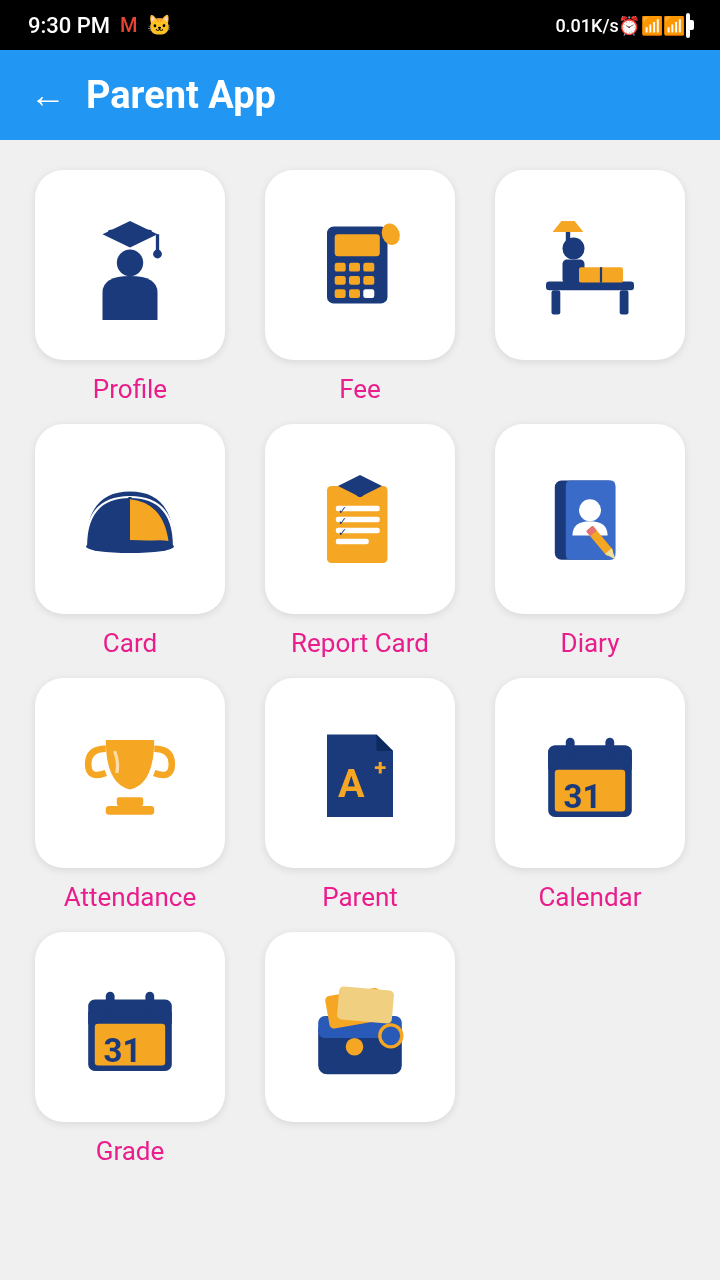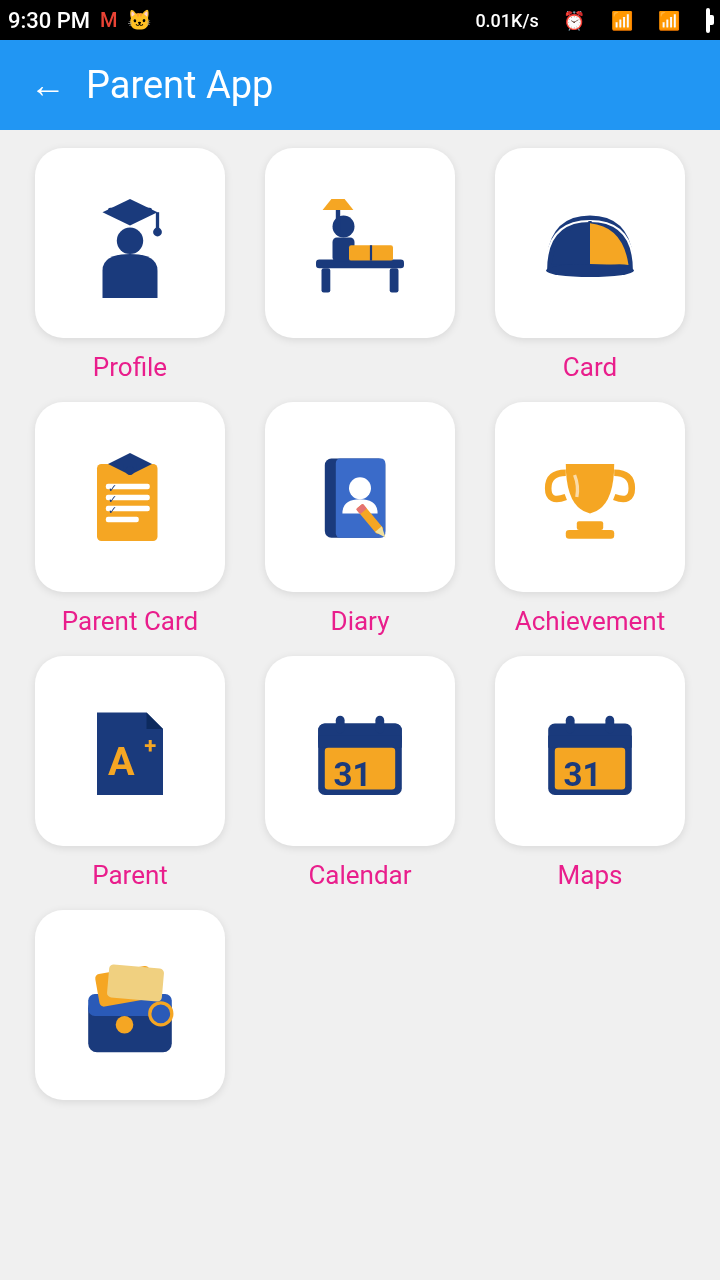--- a/index.html
+++ b/index.html
@@ -9,30 +9,30 @@
       min-height: 1280px;
       font-family: 'Roboto', Arial, sans-serif;
       background: #f0f0f0;
       overflow-x: hidden;
     }
 
     
     .status-bar {
       background: #000;
       color: #fff;
-      height: 40px;
+      height: 50px;
       display: flex;
       align-items: center;
       justify-content: space-between;
-      padding: 0 8px;
+      padding: 0 28px;
       font-size: 22px;
       font-weight: 500;
     }
     .status-left { display: flex; align-items: center; gap: 10px; }
-    .status-right { display: flex; align-items: center; gap: 25px; font-size: 18px; }
+    .status-right { display: flex; align-items: center; gap: 0; font-size: 18px; }
     .battery-body {
       width: 36px; height: 18px; border: 2px solid #fff; border-radius: 3px; position: relative; margin-right: 2px;
     }
     .battery-body::after {
       content: ''; position: absolute; right: -6px; top: 50%; transform: translateY(-50%);
       width: 4px; height: 10px; background: #fff; border-radius: 0 2px 2px 0;
     }
     .battery-fill {
       width: 90%; height: 100%; background: #4caf50; border-radius: 1px;
     }
@@ -47,29 +47,29 @@
       gap: 20px;
     }
     .back-btn {
       color: #fff;
       font-size: 36px;
       cursor: pointer;
     }
     .header-title {
       color: #fff;
       font-size: 38px;
-      font-weight: 400;
+      font-weight: 700;
     }
 
     
     .grid {
       display: grid;
       grid-template-columns: repeat(3, 1fr);
       gap: 20px;
-      padding: 18px 25px;
+      padding: 30px 25px;
       background: #f0f0f0;
     }
 
     .grid-item {
       display: flex;
       flex-direction: column;
       align-items: center;
       cursor: pointer;
     }
 
@@ -143,20 +143,43 @@
 
         <polygon points="50,60 46,68 50,90 54,68" fill="#f5a623"></polygon>
 
         <path d="M25,75 Q25,60 50,60 Q75,60 75,75 L75,100 L25,100 Z" fill="#1a3a7c"></path>
       </svg>
     </div>
     <span class="item-label">Profile</span>
   </div>
 
 
+  <div class="grid-item">
+    <div class="icon-card">
+      <svg viewBox="0 0 100 100" xmlns="http://www.w3.org/2000/svg">
+
+        <rect x="20" y="15" width="55" height="70" rx="6" fill="#1a3a7c"></rect>
+
+        <rect x="27" y="22" width="41" height="20" rx="3" fill="#f5a623"></rect>
+
+        <rect x="27" y="48" width="10" height="8" rx="2" fill="#f5a623"></rect>
+        <rect x="40" y="48" width="10" height="8" rx="2" fill="#f5a623"></rect>
+        <rect x="53" y="48" width="10" height="8" rx="2" fill="#f5a623"></rect>
+        <rect x="27" y="60" width="10" height="8" rx="2" fill="#f5a623"></rect>
+        <rect x="40" y="60" width="10" height="8" rx="2" fill="#f5a623"></rect>
+        <rect x="53" y="60" width="10" height="8" rx="2" fill="#f5a623"></rect>
+        <rect x="27" y="72" width="10" height="8" rx="2" fill="#f5a623"></rect>
+        <rect x="40" y="72" width="10" height="8" rx="2" fill="#f5a623"></rect>
+        <rect x="53" y="72" width="10" height="8" rx="2" fill="#fff"></rect>
+
+        <ellipse cx="78" cy="22" rx="8" ry="10" fill="#f5a623" transform="rotate(-20,78,22)"></ellipse>
+      </svg>
+    </div>
+    <span class="item-label">Fee</span>
+  </div>
 
   <div class="grid-item">
     <div class="icon-card">
       <svg viewBox="0 0 100 100" xmlns="http://www.w3.org/2000/svg">
 
         <rect x="10" y="65" width="80" height="8" rx="3" fill="#1a3a7c"></rect>
         <rect x="15" y="73" width="8" height="22" rx="2" fill="#1a3a7c"></rect>
         <rect x="77" y="73" width="8" height="22" rx="2" fill="#1a3a7c"></rect>
 
         <circle cx="35" cy="35" r="10" fill="#1a3a7c"></circle>
@@ -204,21 +227,21 @@
 
         <polygon points="50,10 70,20 50,30 30,20" fill="#1a3a7c"></polygon>
         <rect x="44" y="20" width="12" height="6" fill="#1a3a7c"></rect>
         <circle cx="50" cy="26" r="4" fill="#1a3a7c"></circle>
 
         <text x="30" y="45" font-size="10" fill="#1a3a7c">✓</text>
         <text x="30" y="55" font-size="10" fill="#1a3a7c">✓</text>
         <text x="30" y="65" font-size="10" fill="#1a3a7c">✓</text>
       </svg>
     </div>
-    <span class="item-label">Parent Card</span>
+    <span class="item-label">Report Card</span>
   </div>
 
   <div class="grid-item">
     <div class="icon-card">
       <svg viewBox="0 0 100 100" xmlns="http://www.w3.org/2000/svg">
 
         <rect x="18" y="15" width="55" height="72" rx="6" fill="#1a3a7c"></rect>
         <rect x="28" y="15" width="45" height="72" rx="4" fill="#3a6bc9"></rect>
 
         <circle cx="50" cy="42" r="10" fill="#fff"></circle>
@@ -240,21 +263,21 @@
         <rect x="28" y="80" width="44" height="8" rx="3" fill="#f5a623"></rect>
 
         <path d="M28,20 Q28,60 50,65 Q72,60 72,20 Z" fill="#f5a623"></path>
 
         <path d="M28,28 Q12,28 12,42 Q12,56 28,50" fill="none" stroke="#f5a623" stroke-width="6"></path>
         <path d="M72,28 Q88,28 88,42 Q88,56 72,50" fill="none" stroke="#f5a623" stroke-width="6"></path>
 
         <path d="M36,30 Q40,40 38,50" stroke="#fff" stroke-width="3" fill="none" opacity="0.6"></path>
       </svg>
     </div>
-    <span class="item-label">Achievement</span>
+    <span class="item-label">Attendance</span>
   </div>
 
   <div class="grid-item">
     <div class="icon-card">
       <svg viewBox="0 0 100 100" xmlns="http://www.w3.org/2000/svg">
 
         <path d="M20,15 L65,15 L80,30 L80,90 L20,90 Z" fill="#1a3a7c"></path>
         <path d="M65,15 L65,30 L80,30 Z" fill="#0d2a5e"></path>
 
         <text x="30" y="72" font-size="36" font-weight="bold" fill="#f5a623">A</text>
@@ -289,21 +312,21 @@
       <svg viewBox="0 0 100 100" xmlns="http://www.w3.org/2000/svg">
 
         <rect x="12" y="25" width="76" height="65" rx="6" fill="#1a3a7c"></rect>
         <rect x="12" y="36" width="76" height="11" fill="#1a3a7c"></rect>
         <rect x="18" y="47" width="64" height="38" rx="3" fill="#f5a623"></rect>
         <rect x="28" y="18" width="8" height="16" rx="4" fill="#1a3a7c"></rect>
         <rect x="64" y="18" width="8" height="16" rx="4" fill="#1a3a7c"></rect>
         <text x="26" y="82" font-size="30" font-weight="bold" fill="#1a3a7c">31</text>
       </svg>
     </div>
-    <span class="item-label">Maps</span>
+    <span class="item-label">Grade</span>
   </div>
 
   <div class="grid-item">
     <div class="icon-card">
       <svg viewBox="0 0 100 100" xmlns="http://www.w3.org/2000/svg">
 
         <rect x="12" y="45" width="76" height="48" rx="8" fill="#1a3a7c"></rect>
 
         <rect x="12" y="40" width="76" height="20" rx="6" fill="#2a5ab8"></rect>
 

